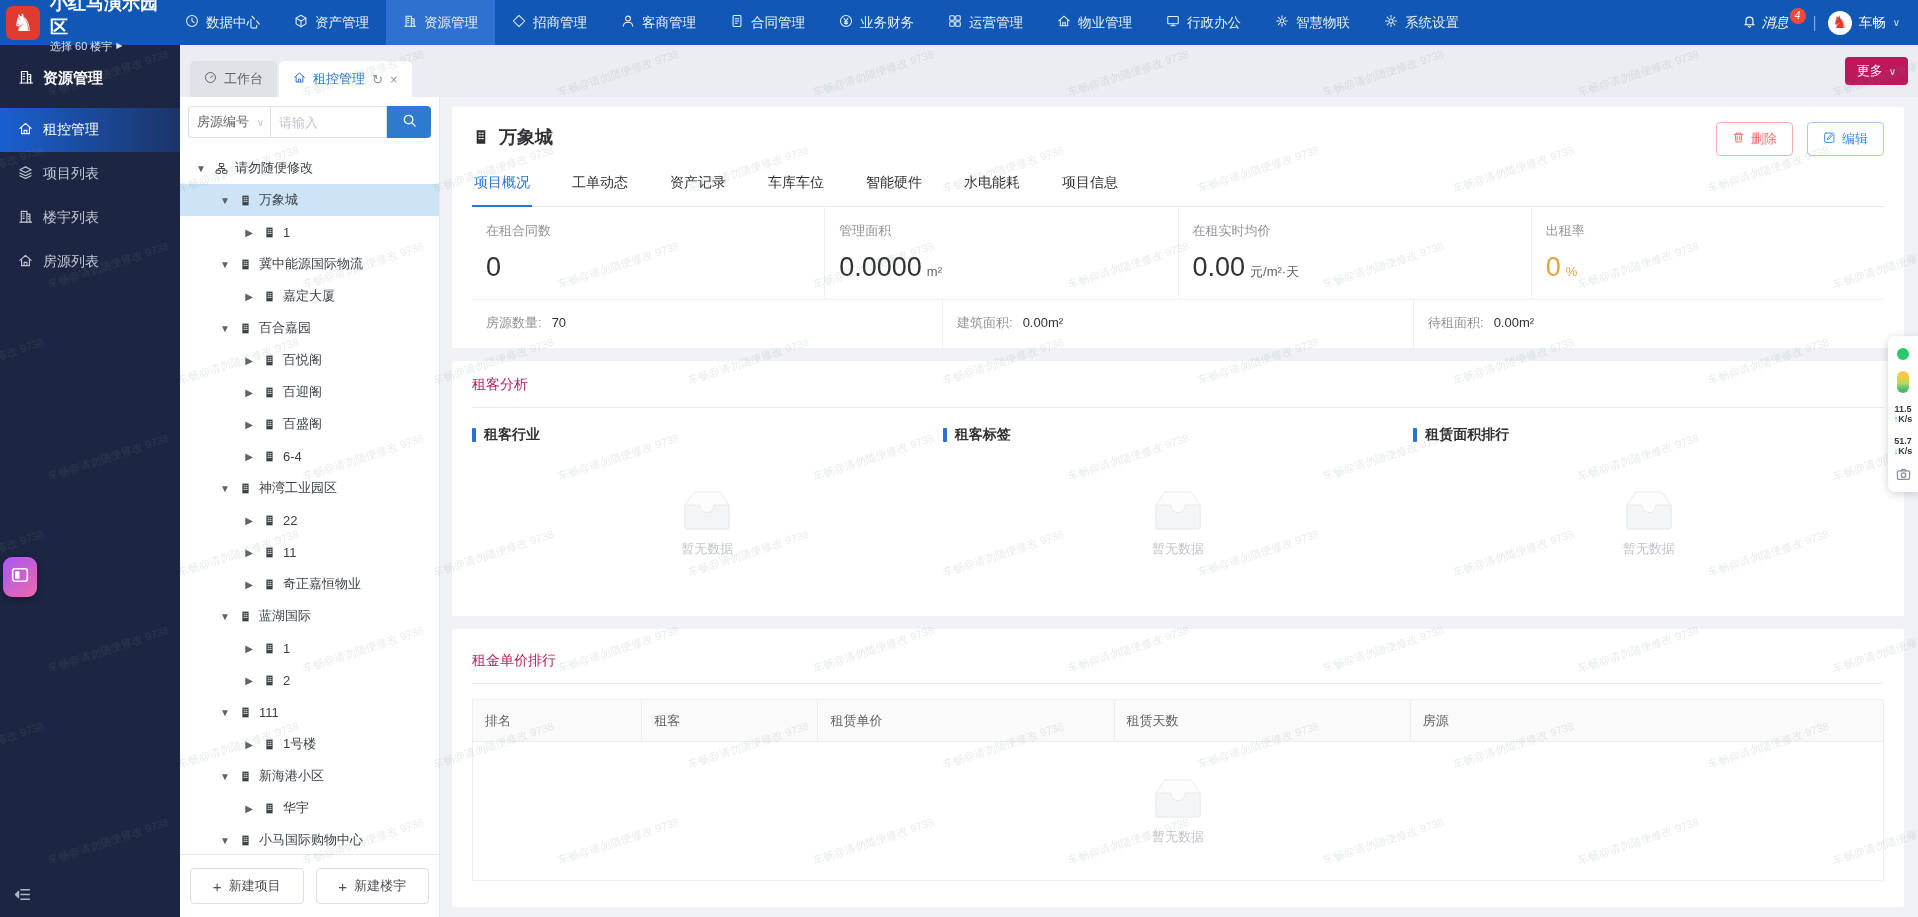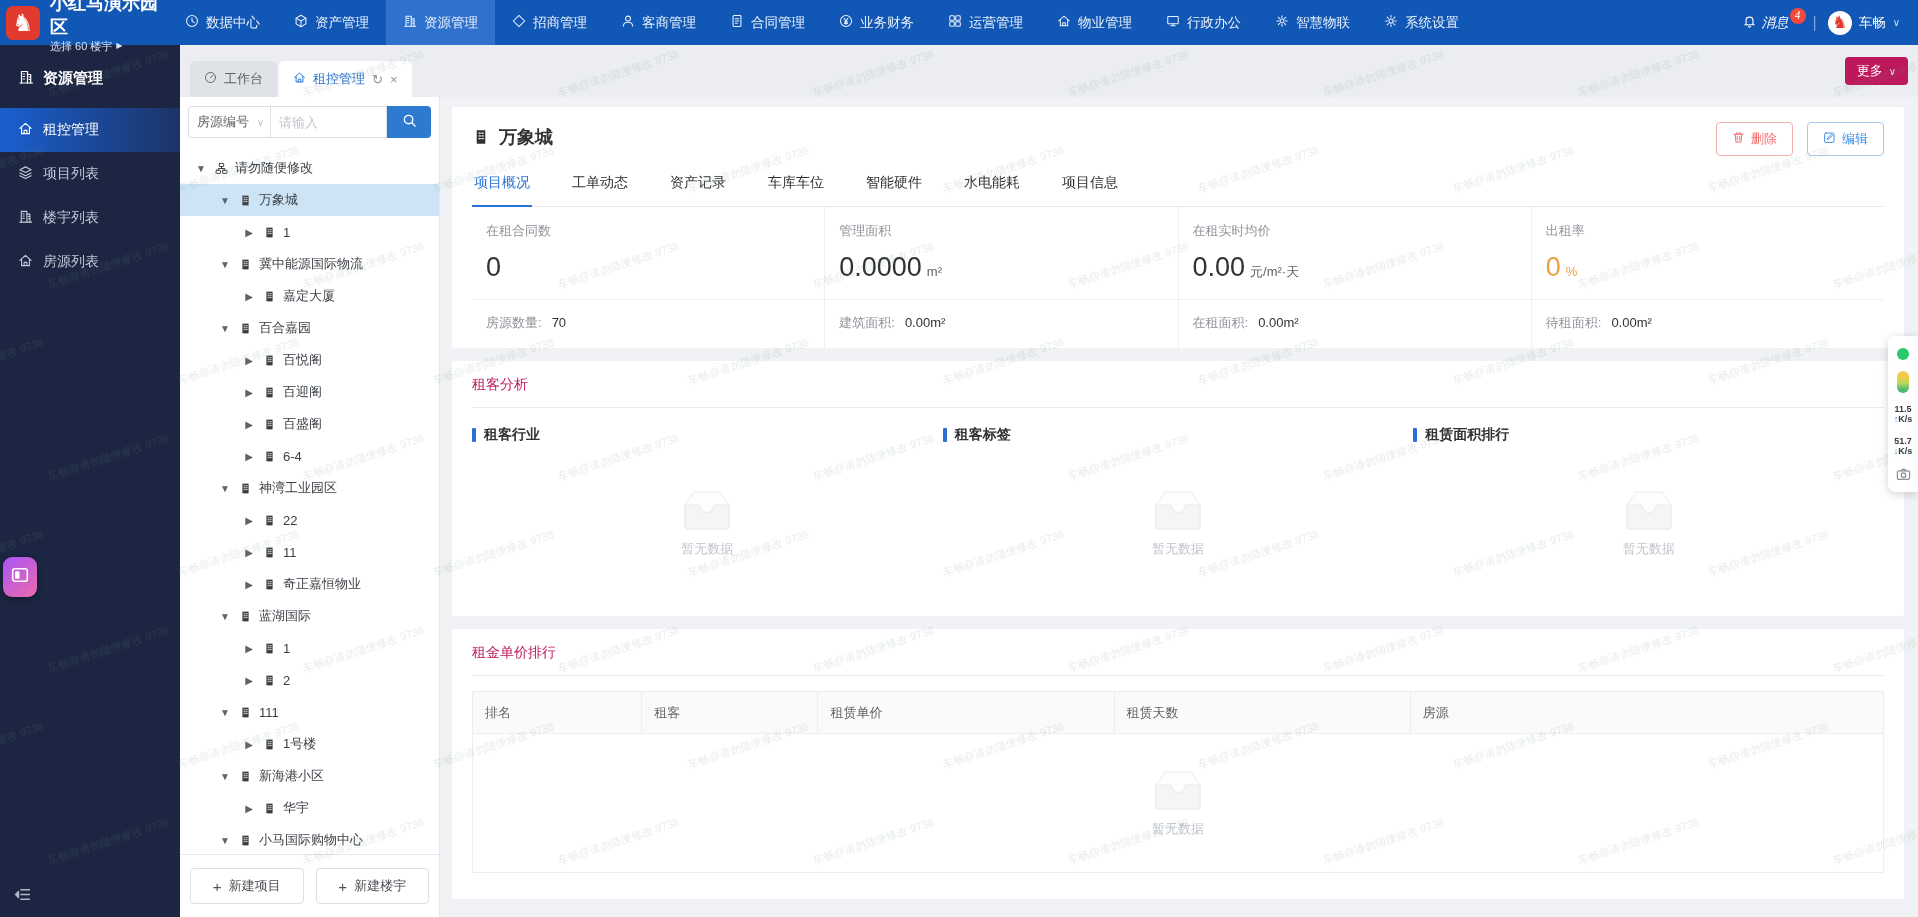--- a/index.html
+++ b/index.html
@@ -84,21 +84,21 @@
   .substat:last-child { border-right:none; }
   .substat .sval { color:#303133; margin-left:10px; }
   .sec-title { font-size:14px; color:#be185d; padding:15px 0 13px; border-bottom:1px solid #ececec; }
   .card2 { padding:0 20px 14px; }
   .panels { display:flex; padding-top:18px; }
   .panel { flex:1; }
   .panel-h { display:flex; align-items:center; font-weight:bold; font-size:14px; color:#303133; }
   .panel-h .bar { width:4px; height:14px; background:#2a6fd6; margin-right:8px; border-radius:1px; }
   .empty { display:flex; flex-direction:column; align-items:center; justify-content:center; height:158px; }
   .empty .etext { color:#c0c4cc; font-size:13px; margin-top:8px; }
-  .card3 { padding:0 20px 26px; }
+  .card3 { padding:8px 20px 26px; }
   .rtable { border:1px solid #ebeef5; margin-top:15px; }
   .thead { display:flex; background:#fafafa; border-bottom:1px solid #ebeef5; height:42px; align-items:center; font-size:13px; color:#606266; }
   .th { padding-left:12px; border-right:1px solid #ebeef5; height:100%; display:flex; align-items:center; }
   .th:last-child { border-right:none; }
   .tbody { height:138px; display:flex; align-items:center; justify-content:center; }
 
   
   .net-widget { position:absolute; right:0; top:336px; width:30px; border-radius:8px 0 0 8px; background:rgba(255,255,255,0.88); box-shadow:0 2px 10px rgba(0,0,0,0.18); display:flex; flex-direction:column; align-items:center; padding:12px 0 10px; gap:11px; z-index:60; }
   .nw-dot { width:12px; height:12px; border-radius:50%; background:#2bc76a; }
   .nw-batt { width:12px; height:22px; border-radius:6px; background:linear-gradient(180deg,#f7c948 25%,#b9d95c 55%,#4db870 85%); }
@@ -604,21 +604,20 @@
             <div class="stat-value" style="color:#303133">0.00<span class="unit">元/m²·天</span></div>
           </div>
           <div class="stat">
             <div class="stat-label">出租率</div>
             <div class="stat-value" style="color:#e6a23c">0<span class="unit" style="color:#e6a23c">%</span></div>
           </div>
         </div>
       <div class="substats" id="substats">
           <div class="substat"><span>房源数量:</span><span class="sval">70</span></div>
           <div class="substat"><span>建筑面积:</span><span class="sval">0.00m²</span></div>
-          <div class="substat"><span>在租面积:</span><span class="sval">0.00m²</span></div>
           <div class="substat"><span>待租面积:</span><span class="sval">0.00m²</span></div>
         </div>
     </div>
 
     <div class="card card2">
       <div class="sec-title">租客分析</div>
       <div class="panels" id="tenant-panels">
           <div class="panel">
             <div class="panel-h">
               <span class="bar"></span>

